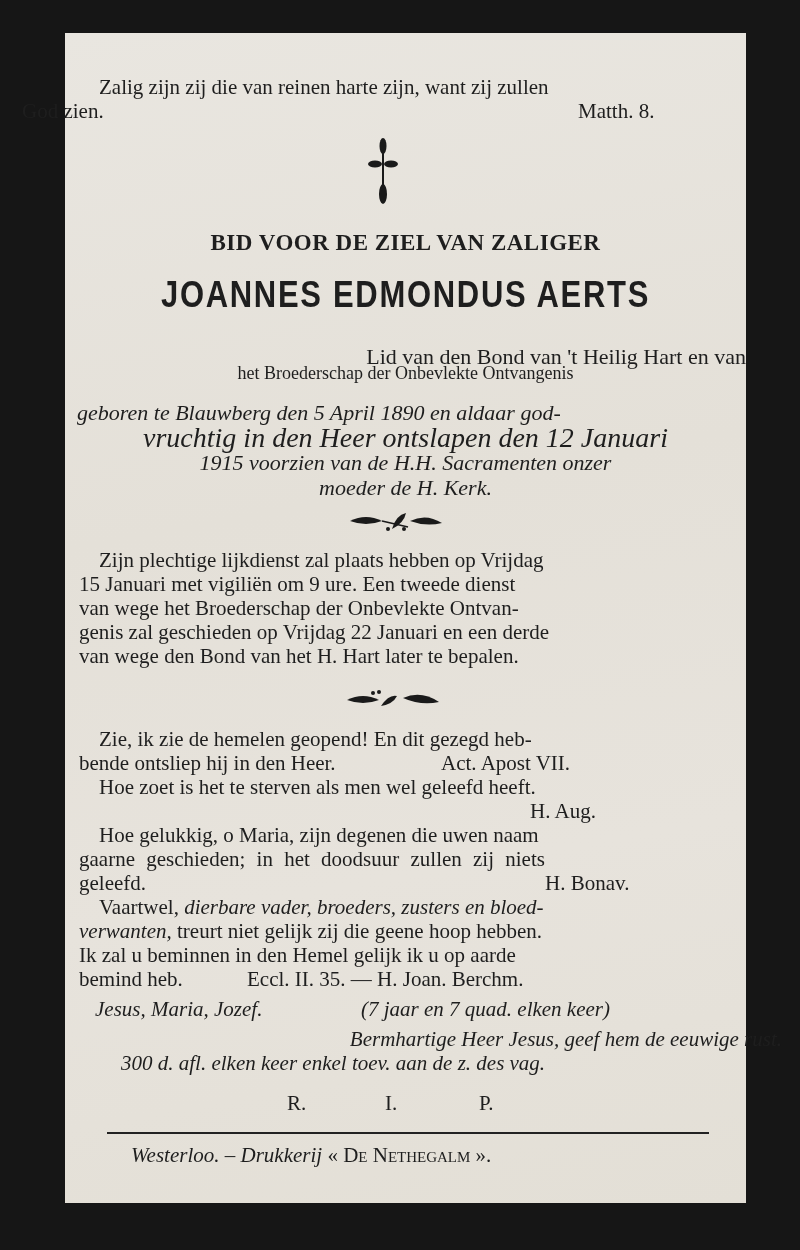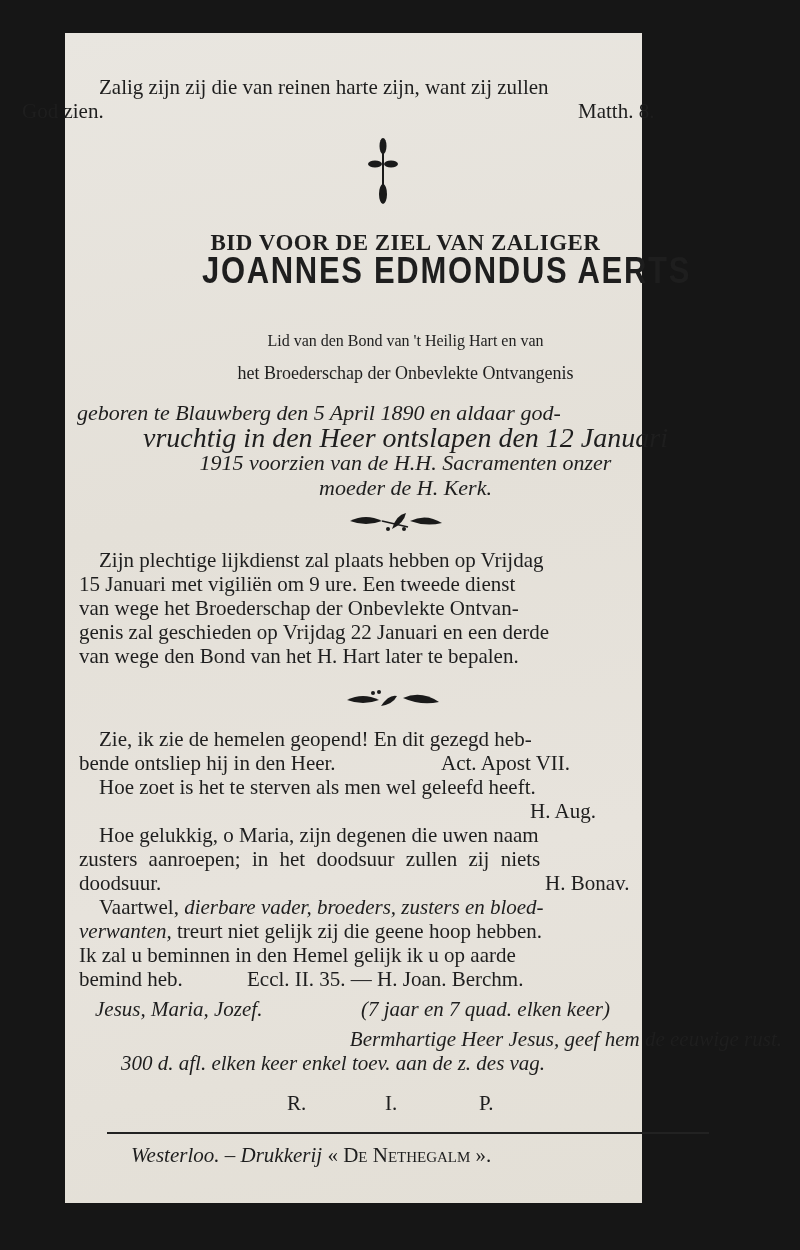--- a/index.html
+++ b/index.html
@@ -11,21 +11,21 @@
       color: #1e1e1e;
     }
     .frame {
       position: absolute; left: 0; top: 0; width: 800px; height: 1250px;
       background:
         radial-gradient(circle at 20% 30%, rgba(255,255,255,0.04) 0 1px, transparent 2px),
         radial-gradient(circle at 70% 80%, rgba(255,255,255,0.05) 0 1px, transparent 2px),
         #161616;
     }
     .paper {
-      position: absolute; left: 65px; top: 33px; width: 577px; height: 1170px;
+      position: absolute; left: 65px; top: 33px; width: 681px; height: 1170px;
       background: linear-gradient(170deg, #e9e6e0 0%, #e4e0d8 40%, #e7e3dc 70%, #e3dfd6 100%);
     }
     .line {
       position: absolute; left: 0; width: 681px;
       font-family: "Liberation Serif", serif;
       font-size: 21px; line-height: 24px; white-space: nowrap;
       color: #1e1e1e;
     }
     .it { font-style: italic; }
     .center { text-align: center; }
@@ -60,25 +60,25 @@
 
   <svg class="cross" width="30" height="70" viewBox="0 0 30 70">
     <ellipse cx="15" cy="8" rx="3.5" ry="8" fill="#1a1a1a"></ellipse>
     <ellipse cx="7" cy="26" rx="7" ry="3.5" fill="#1a1a1a"></ellipse>
     <ellipse cx="23" cy="26" rx="7" ry="3.5" fill="#1a1a1a"></ellipse>
     <rect x="14" y="14" width="2" height="40" fill="#1a1a1a"></rect>
     <ellipse cx="15" cy="56" rx="4" ry="10" fill="#1a1a1a"></ellipse>
   </svg>
 
   <div class="line center title1" style="top:198px;font-weight:bold;">BID VOOR DE ZIEL VAN ZALIGER</div>
-  <div class="line center" style="top:226px; height:46px;margin-left:41px;">
+  <div class="line center" style="top:250px; height:46px;">
     <div class="name">JOANNES EDMONDUS AERTS</div>
   </div>
 
-  <div class="line center" style="top:296px; font-size:16px;">Lid van den Bond van 't Heilig Hart en van</div>
+  <div class="line center" style="top:312px; font-size:22px;text-align:right;">Lid van den Bond van 't Heilig Hart en van</div>
   <div class="line center" style="top:328px; font-size:18px;">het Broederschap der Onbevlekte Ontvangenis</div>
 
   <div class="line it" style="top:368px; left:12px; font-size:22px;">geboren te Blauwberg den 5 April 1890 en aldaar god-</div>
   <div class="line it center" style="top:393px; font-size:28px;">vruchtig in den Heer ontslapen den 12 Januari</div>
   <div class="line it center" style="top:418px; font-size:22px;">1915 voorzien van de H.H. Sacramenten onzer</div>
   <div class="line it center" style="top:443px; font-size:22px;">moeder de H. Kerk.</div>
 
   <svg class="orn" style="left:283px; top:478px;" width="96" height="24" viewBox="0 0 96 24">
     <path d="M2 10 Q18 2 34 10 Q18 16 2 10Z" fill="#1a1a1a"></path>
     <path d="M62 10 Q78 2 94 12 Q78 16 62 10Z" fill="#1a1a1a"></path>
@@ -105,23 +105,23 @@
   <div class="line" style="top:694px; left:34px;">Zie, ik zie de hemelen geopend! En dit gezegd heb-</div>
   <div class="line" style="top:718px;">
     <span class="l" style="left:14px;">bende ontsliep hij in den Heer.</span>
     <span class="l" style="left:376px;">Act. Apost VII.</span>
   </div>
   <div class="line" style="top:742px; left:34px;">Hoe zoet is het te sterven als men wel geleefd heeft.</div>
   <div class="line" style="top:766px;">
     <span class="l" style="left:465px;">H. Aug.</span>
   </div>
   <div class="line" style="top:790px; left:34px;">Hoe gelukkig, o Maria, zijn degenen die uwen naam</div>
-  <div class="line" style="top:814px; left:14px; word-spacing:6px;">zusters aanroepen; in het doodsuur zullen zij niets</div>
+  <div class="line" style="top:814px; left:14px; word-spacing:6px;">gaarne geschieden; in het doodsuur zullen zij niets</div>
   <div class="line" style="top:838px;">
-    <span class="l" style="left:14px;">doodsuur.</span>
+    <span class="l" style="left:14px;">geleefd.</span>
     <span class="l" style="left:480px;">H. Bonav.</span>
   </div>
   <div class="line" style="top:862px; left:34px;">
     <span>Vaartwel, </span><span class="it">dierbare vader, broeders, zusters en bloed-</span>
   </div>
   <div class="line" style="top:886px; left:14px;">
     <span class="it">verwanten,</span><span> treurt niet gelijk zij die geene hoop hebben.</span>
   </div>
   <div class="line" style="top:910px; left:14px;">Ik zal u beminnen in den Hemel gelijk ik u op aarde</div>
   <div class="line" style="top:934px;">

